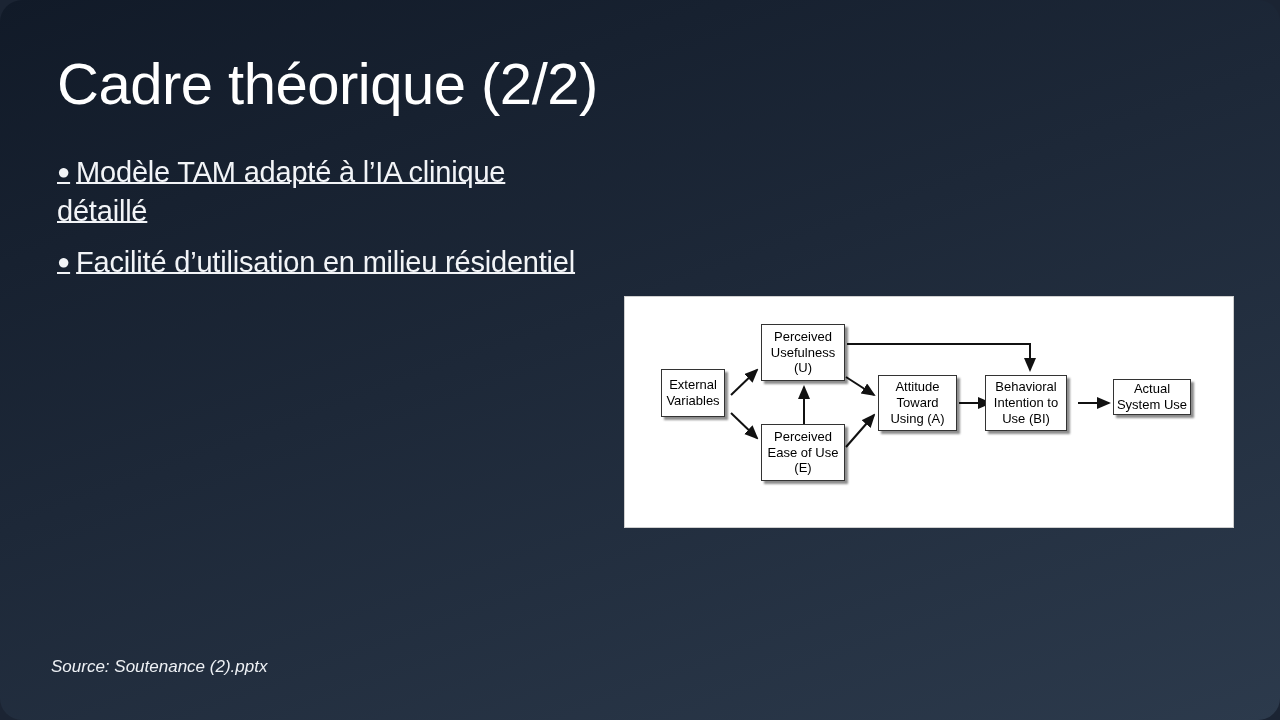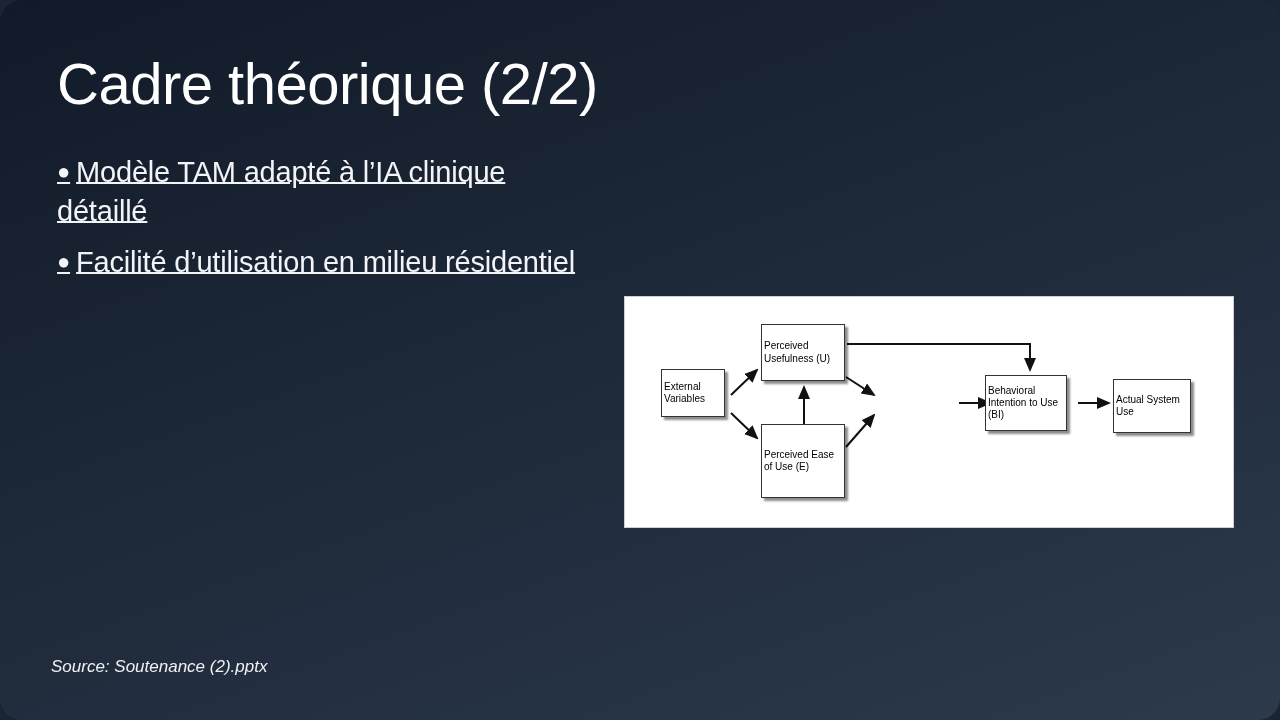--- a/index.html
+++ b/index.html
@@ -78,36 +78,37 @@
     left: 0;
     top: 0;
     width: 608px;
     height: 230px;
   }
   .node {
     position: absolute;
     background: #ffffff;
     border: 1px solid #333;
     box-shadow: 3px 3px 2px rgba(0,0,0,0.45);
-    font-size: 10px;
+    font-size: 13px;
     line-height: 1.22;
     color: #000;
+    text-align: center;
     display: flex;
     align-items: center;
     justify-content: center;
     box-sizing: border-box;
     font-family: "Liberation Sans", sans-serif;
   }
   .node span { display: block; padding: 0 2px; }
   #n-external  { left: 36px;  top: 72px;  width: 64px; height: 48px; }
   #n-useful    { left: 136px; top: 27px;  width: 84px; height: 57px; }
-  #n-ease      { left: 136px; top: 127px; width: 84px; height: 74px; }
+  #n-ease      { left: 136px; top: 127px; width: 84px; height: 57px; }
   #n-attitude  { left: 253px; top: 78px;  width: 79px; height: 56px; }
   #n-intention { left: 360px; top: 78px;  width: 82px; height: 56px; }
-  #n-actual    { left: 488px; top: 82px;  width: 78px; height: 54px; }
+  #n-actual    { left: 488px; top: 82px;  width: 78px; height: 36px; }
 </style>
 </head>
 <body>
 
 <div class="slide">
 
   <div class="title">Cadre théorique (2/2)</div>
 
   <div class="bullets">
     <div class="bullet">
@@ -141,20 +142,23 @@
 
     <div class="node" id="n-external">
       <span>External Variables</span>
     </div>
     <div class="node" id="n-useful">
       <span>Perceived Usefulness (U)</span>
     </div>
     <div class="node" id="n-ease">
       <span>Perceived Ease of Use (E)</span>
     </div>
+    <div class="node" id="n-attitude">
+      <span>Attitude Toward Using (A)</span>
+    </div>
     <div class="node" id="n-intention">
       <span>Behavioral Intention to Use (BI)</span>
     </div>
     <div class="node" id="n-actual">
       <span>Actual System Use</span>
     </div>
   </div>
 
 </div>
 

